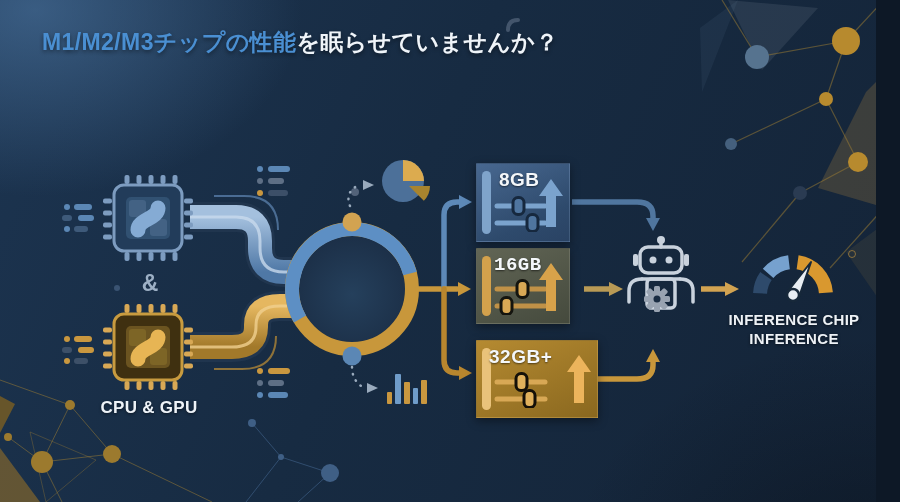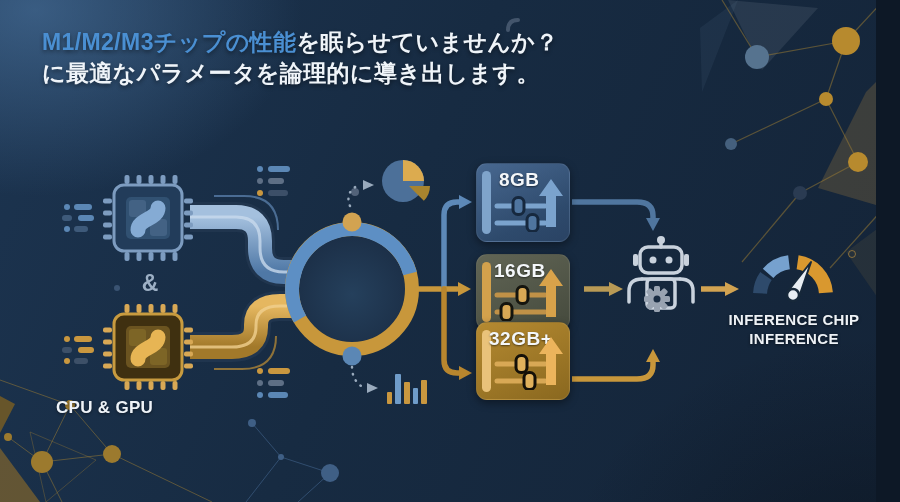--- a/index.html
+++ b/index.html
@@ -16,39 +16,39 @@
   .layer{position:absolute;left:0;top:0;width:900px;height:502px;}
 
   
   .title{left:42px;top:27px;width:540px;font-size:23px;font-weight:bold;
     line-height:31px;letter-spacing:.4px;color:#eff4f9;
     text-shadow:0 2px 4px rgba(0,0,0,.45);}
   .title .hl{color:#4a8fd2;}
 
   
   .amp{left:133px;top:270px;width:34px;text-align:center;font-size:23px;font-weight:bold;color:#9db0c5;}
-  .src-caption{left:56px;top:397px;width:186px;font-size:17px;font-weight:bold;
+  .src-caption{left:56px;top:397px;width:186px;text-align:center;font-size:17px;font-weight:bold;
     color:#eef3f8;line-height:22.5px;letter-spacing:.3px;text-shadow:0 1px 3px rgba(0,0,0,.5);}
 
   
   .uma-text{left:290px;top:261px;width:124px;text-align:center;font-size:17.5px;font-weight:bold;
     line-height:23.5px;letter-spacing:.6px;color:#d9e6f4;text-shadow:0 1px 2px rgba(0,0,0,.45);}
   .uma-text .gold{color:#e3ad4b;}
 
   
-  .card{left:476px;width:92px;border-radius:11px;box-shadow:0 3px 9px rgba(0,0,0,.4);
+  .card{left:476px;width:92px;border-radius:0;box-shadow:0 3px 9px rgba(0,0,0,.4);
     border:1px solid rgba(255,255,255,.07);}
   .card .bar{position:absolute;left:5px;top:7px;bottom:7px;width:9px;border-radius:4.5px;}
   .card .tlabel{position:absolute;top:5px;font-size:19px;font-weight:bold;color:#f4f7fa;
     letter-spacing:.5px;text-shadow:0 1px 2px rgba(0,0,0,.55);}
   .card-8gb{top:163px;height:77px;background:linear-gradient(155deg,#486890,#2e4a6c 70%,#2a4364);}
   .card-8gb .bar{background:#7fa4cb;}
-  .card-16gb{top:254px;height:74px;background:linear-gradient(155deg,#616555,#454a3d);}
+  .card-16gb{top:248px;height:74px;background:linear-gradient(155deg,#616555,#454a3d);font-family:Liberation Mono, monospace;}
   .card-16gb .bar{background:#d3a14c;}
-  .card-32gb{top:322px;height:76px;background:linear-gradient(155deg,#b58a31,#8a681f);}
+  .card-32gb{top:340px;height:76px;background:linear-gradient(155deg,#b58a31,#8a681f);padding-left:28px;}
   .card-32gb .bar{background:#e9c27a;}
 
   
   .node-label{text-align:center;font-size:15px;font-weight:bold;color:#eef2f6;
     line-height:18.5px;letter-spacing:.3px;text-shadow:0 1px 3px rgba(0,0,0,.5);}
   .lbl-ollama{left:590px;top:310px;width:140px;}
   .lbl-result{left:710px;top:311px;width:168px;}
 </style>
 </head>
 <body>
@@ -259,21 +259,20 @@
       <path d="M760.05,297.3 A33,33 0 0 1 766,280.1" fill="none" stroke="#2e4a6b" stroke-width="14"></path>
       <path d="M768.1,277.3 A33,33 0 0 1 789,266.2" fill="none" stroke="#76a1ce" stroke-width="14"></path>
       <path d="M797.6,266.3 A33,33 0 0 1 825.9,296.7" fill="none" stroke="#d9982f" stroke-width="14"></path>
       <polygon points="811,266 798.7,302.1 787.3,295.9" fill="#e9eef3" stroke="#17283a" stroke-width="2" stroke-linejoin="round"></polygon>
       <circle cx="793" cy="299" r="6" fill="#e9eef3" stroke="#17283a" stroke-width="2.5"></circle>
     </g>
   </svg>
 
   <div class="abs title">
     <div><span class="hl">M1/M2/M3チップの性能</span><span>を眠らせていませんか？</span></div>
-    <div>に最適なパラメータを論理的に導き出します。</div>
   </div>
 
   <svg class="abs" style="left:103px;top:175px;" width="90" height="86" viewBox="0 0 90 86">
     <g fill="#7d9cc0">
       <rect x="21.5" y="0" width="5" height="9" rx="2"></rect>
         <rect x="33.5" y="0" width="5" height="9" rx="2"></rect>
         <rect x="45.5" y="0" width="5" height="9" rx="2"></rect>
         <rect x="57.5" y="0" width="5" height="9" rx="2"></rect>
         <rect x="69.5" y="0" width="5" height="9" rx="2"></rect>
       <rect x="21.5" y="77" width="5" height="9" rx="2"></rect>

